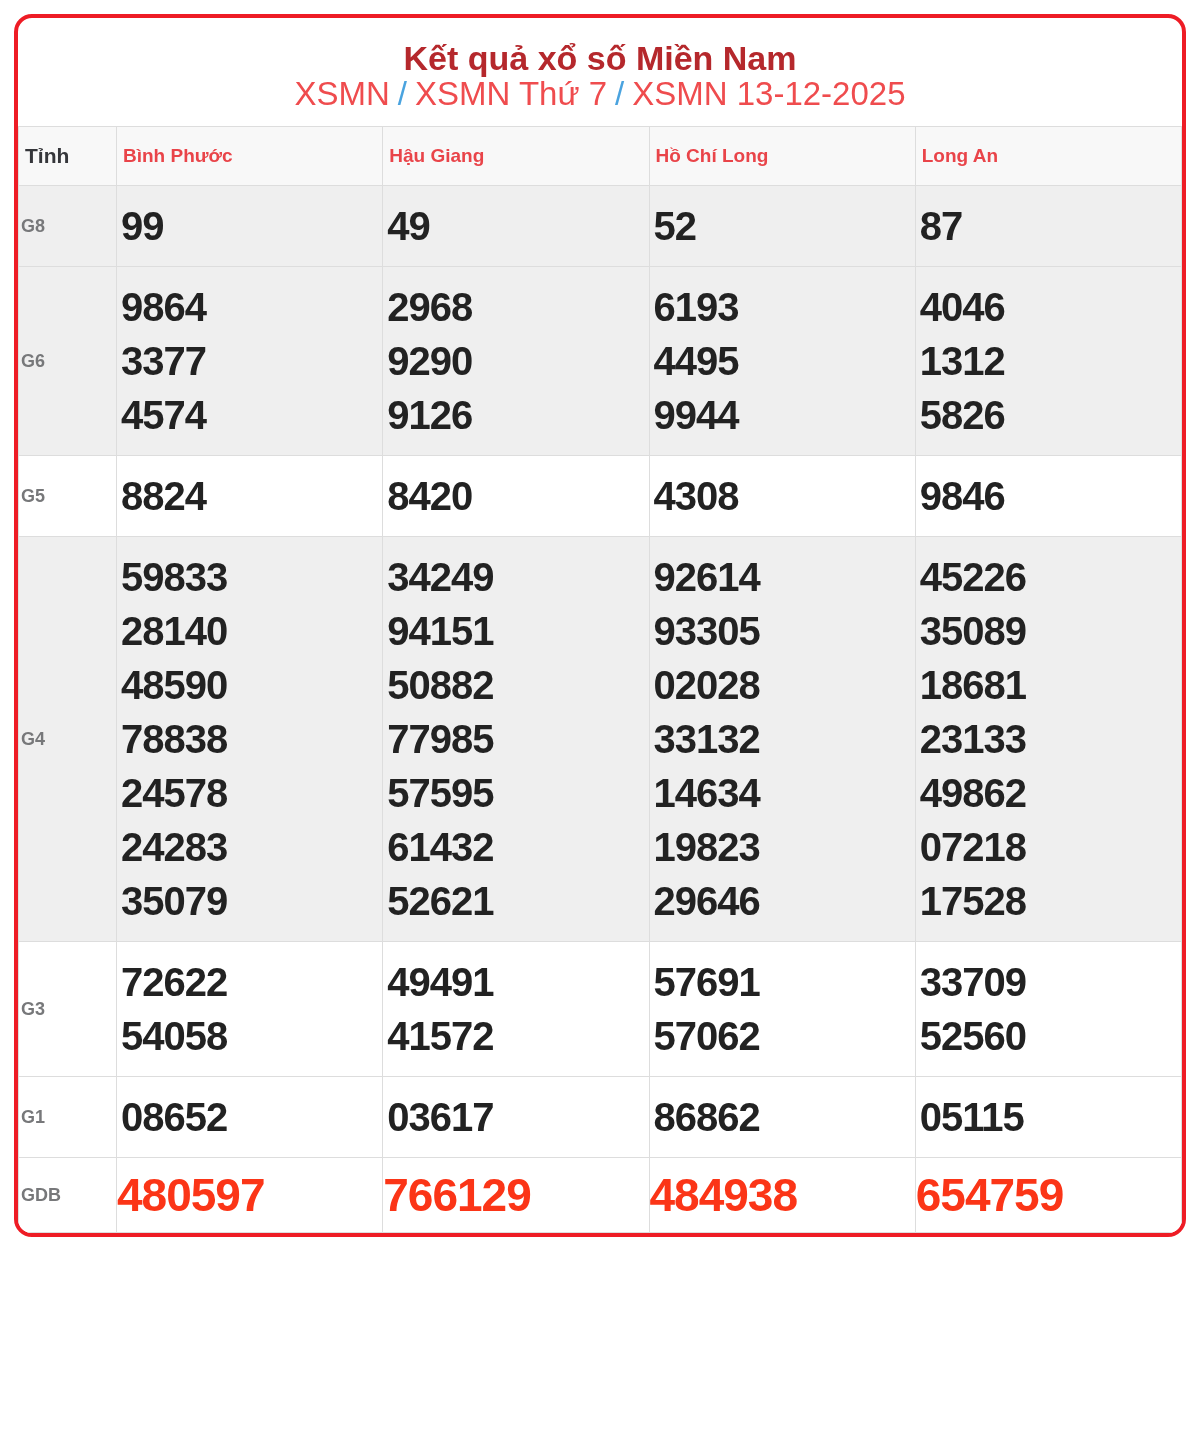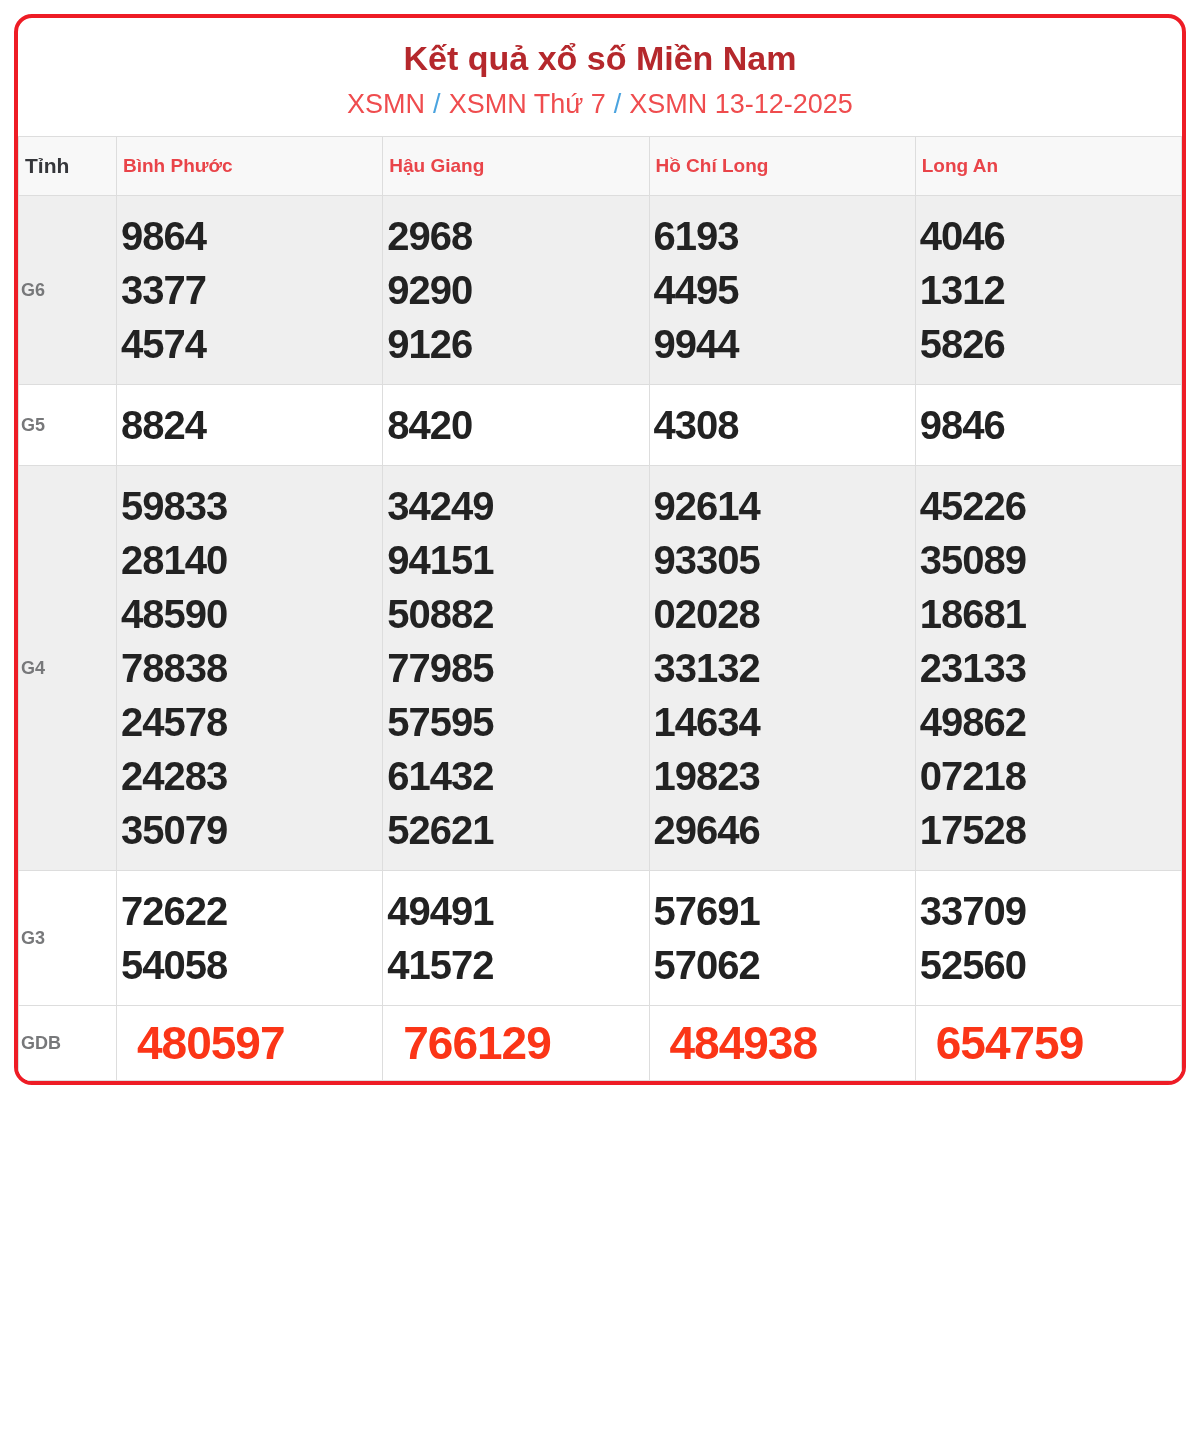--- a/index.html
+++ b/index.html
@@ -26,21 +26,21 @@
     border-radius:18px;
     background:#fff;
     overflow:hidden;
   }
   .title-block{ text-align:center; padding:20px 10px 16px 10px; }
   .page-title{
     font-size:34px; font-weight:700; color:var(--title);
     line-height:40px; margin:0;
   }
   .breadcrumb{
-    margin-top:10px; font-size:27px; line-height:32px;
+    font-size:33px; line-height:32px;
     color:var(--subtitle); font-weight:400;
   }
   .breadcrumb .part{ color:var(--subtitle); text-decoration:none; cursor:pointer; }
   .breadcrumb .sep{ color:var(--separator); padding:0 8px; }
   table.results{
     width:100%; border-collapse:collapse; table-layout:fixed;
   }
   table.results th, table.results td{
     border:1px solid var(--cell-border);
     text-align:left; vertical-align:middle;
@@ -55,21 +55,21 @@
   .row-label{
     font-size:18px; font-weight:700; color:var(--row-label);
     background:#fff; padding:4px 2px;
   }
   td.value-cell{ padding:13px 4px; background:#fff; }
   tr.shaded td.value-cell{ background:var(--shaded-row-bg); }
   .value-line{
     font-size:40px; line-height:54px; font-weight:700;
     color:var(--value); letter-spacing:-1px;
   }
-  tr.highlight td.value-cell{ padding:11px 20px; }
+  tr.highlight td.value-cell{ padding:11px 0; }
   tr.highlight .value-line{
     color:var(--highlight-value); font-size:46px; line-height:52px;
   }
 </style>
 </head>
 <body>
 
 <div class="card">
   <div class="title-block">
     <h1 class="page-title">Kết quả xổ số Miền Nam</h1>
@@ -90,20 +90,35 @@
       <tr>
         <th class="corner">Tỉnh</th>
         <th>Bình Phước</th>
         <th>Hậu Giang</th>
         <th>Hồ Chí Long</th>
         <th>Long An</th>
       </tr>
     </thead>
     <tbody>
         <tr class="shaded ">
+          <th class="row-label">G8</th>
+          <td class="value-cell">
+            <div class="value-line">99</div>
+          </td>
+          <td class="value-cell">
+            <div class="value-line">49</div>
+          </td>
+          <td class="value-cell">
+            <div class="value-line">52</div>
+          </td>
+          <td class="value-cell">
+            <div class="value-line">87</div>
+          </td>
+        </tr>
+        <tr class="shaded ">
           <th class="row-label">G6</th>
           <td class="value-cell">
             <div class="value-line">9864</div>
             <div class="value-line">3377</div>
             <div class="value-line">4574</div>
           </td>
           <td class="value-cell">
             <div class="value-line">2968</div>
             <div class="value-line">9290</div>
             <div class="value-line">9126</div>
@@ -185,20 +200,35 @@
           </td>
           <td class="value-cell">
             <div class="value-line">57691</div>
             <div class="value-line">57062</div>
           </td>
           <td class="value-cell">
             <div class="value-line">33709</div>
             <div class="value-line">52560</div>
           </td>
         </tr>
+        <tr class="">
+          <th class="row-label">G1</th>
+          <td class="value-cell">
+            <div class="value-line">08652</div>
+          </td>
+          <td class="value-cell">
+            <div class="value-line">03617</div>
+          </td>
+          <td class="value-cell">
+            <div class="value-line">86862</div>
+          </td>
+          <td class="value-cell">
+            <div class="value-line">05115</div>
+          </td>
+        </tr>
         <tr class="highlight">
           <th class="row-label">GDB</th>
           <td class="value-cell">
             <div class="value-line">480597</div>
           </td>
           <td class="value-cell">
             <div class="value-line">766129</div>
           </td>
           <td class="value-cell">
             <div class="value-line">484938</div>

